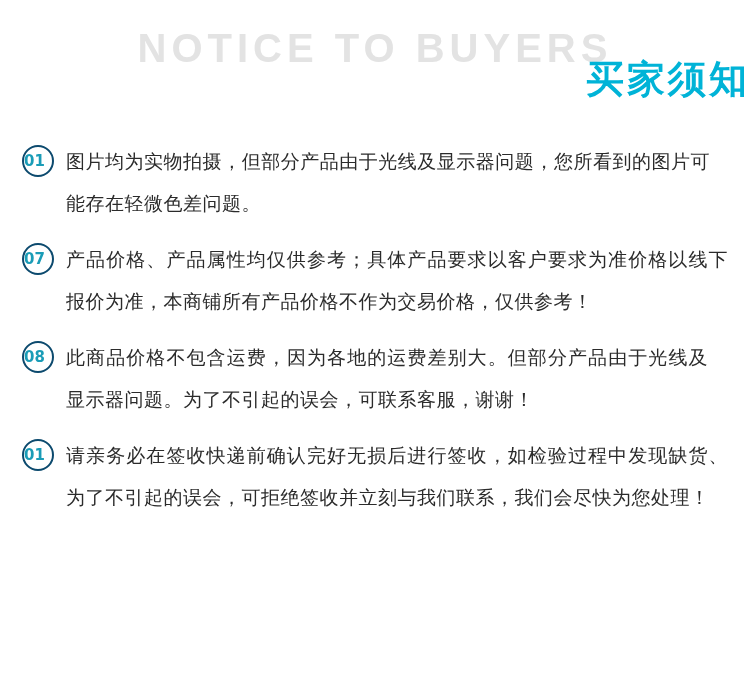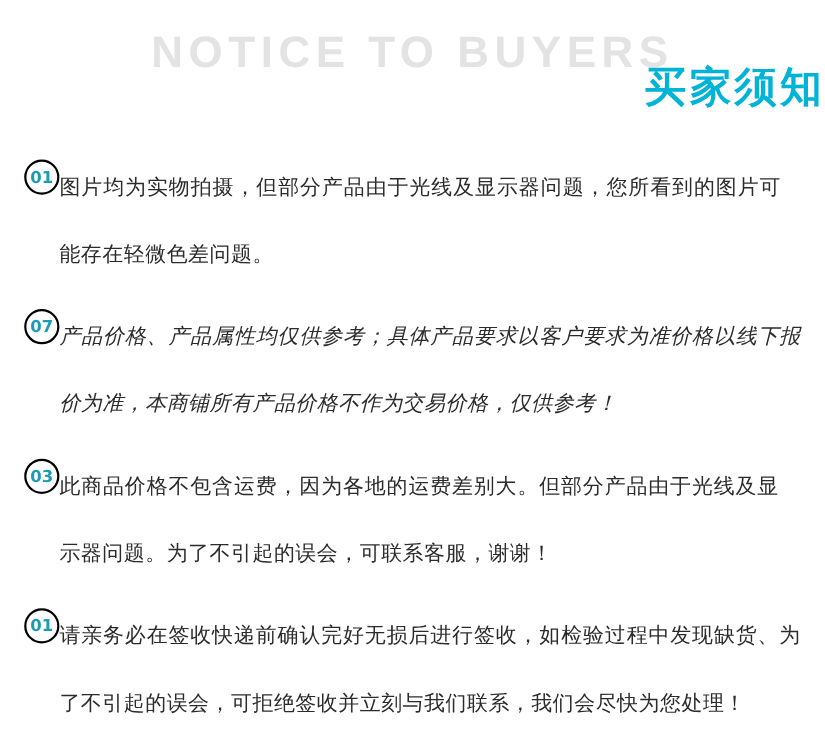--- a/index.html
+++ b/index.html
@@ -58,44 +58,43 @@
   }
   .notice-item {
     display: flex;
     align-items: flex-start;
     margin-bottom: 14px;
   }
   .num-badge {
     flex: 0 0 auto;
     width: 32px;
     height: 32px;
-    border: 2px solid #000000;
+    border: 2px solid #0c4a6e;
     border-radius: 50%;
     box-sizing: border-box;
     color: #1a9cb7;
     font-family: "DejaVu Sans", sans-serif;
     font-size: 15px;
     font-weight: bold;
     line-height: 28px;
-    text-align: center;
+    text-align: left;
     margin-top: 5px;
     letter-spacing: 0px;
   }
   .notice-text {
     flex: 1 1 auto;
-    margin-left: 0;
+    margin-left: 12px;
     font-family: "DejaVu Sans", sans-serif;
     font-size: 19px;
-    line-height: 61px;
+    line-height: 42px;
     color: #2b2b2b;
     letter-spacing: 0.5px;
     text-align: justify;
   }
   .notice-text.italic {
-    font-style: italic;
   }
   .notice-item:nth-child(1) .notice-text { padding-right: 18px; }
   .notice-item:nth-child(3) .notice-text { padding-right: 20px; }
 </style>
 </head>
 <body>
 
 <div class="page">
 
   <div class="header">
@@ -109,21 +108,21 @@
       <div class="num-badge">01</div>
       <div class="notice-text">图片均为实物拍摄，但部分产品由于光线及显示器问题，您所看到的图片可能存在轻微色差问题。</div>
     </div>
 
     <div class="notice-item">
       <div class="num-badge">07</div>
       <div class="notice-text italic">产品价格、产品属性均仅供参考；具体产品要求以客户要求为准价格以线下报价为准，本商铺所有产品价格不作为交易价格，仅供参考！</div>
     </div>
 
     <div class="notice-item">
-      <div class="num-badge">03</div>
+      <div class="num-badge">08</div>
       <div class="notice-text">此商品价格不包含运费，因为各地的运费差别大。但部分产品由于光线及显示器问题。为了不引起的误会，可联系客服，谢谢！</div>
     </div>
 
     <div class="notice-item">
       <div class="num-badge">01</div>
       <div class="notice-text">请亲务必在签收快递前确认完好无损后进行签收，如检验过程中发现缺货、为了不引起的误会，可拒绝签收并立刻与我们联系，我们会尽快为您处理！</div>
     </div>
 
   </div>
 </div>

